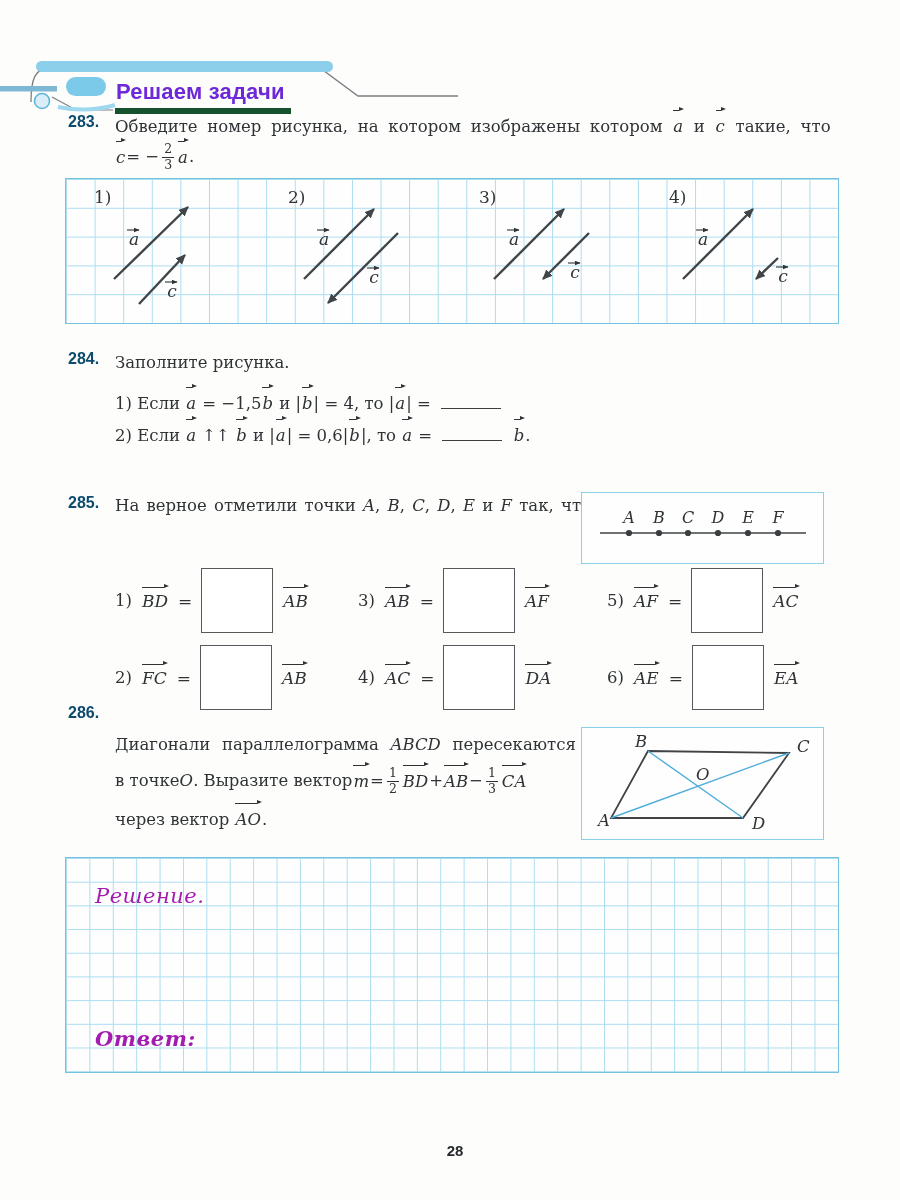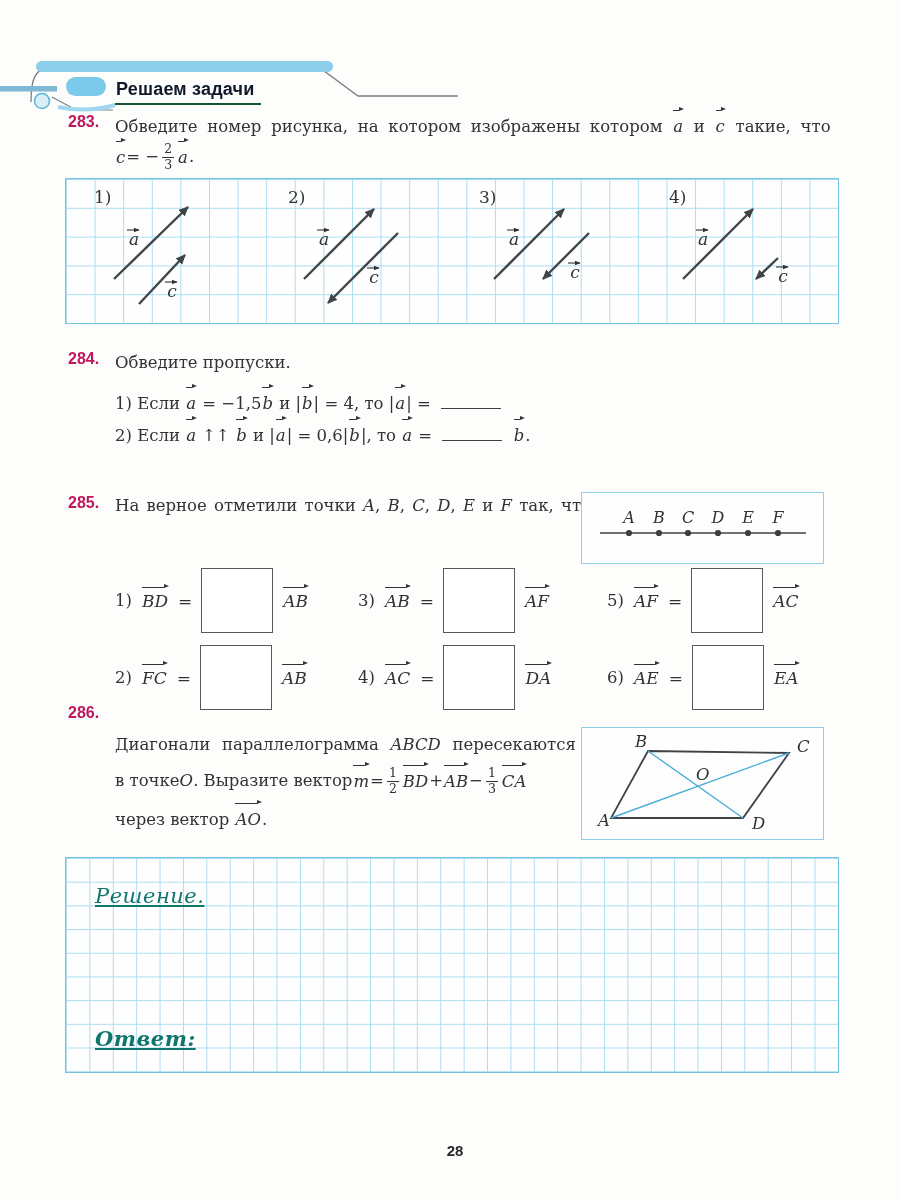--- a/index.html
+++ b/index.html
@@ -1,25 +1,25 @@
 <!DOCTYPE html>
 <html><head>
 <meta charset="utf-8">
 <style>
   html,body{margin:0;padding:0;background:#e8e8e6;}
   .page{position:relative;width:900px;height:1200px;background:#fdfdfc;overflow:hidden;
         font-family:"DejaVu Serif",serif;color:#2f3335;}
   .abs{position:absolute;}
   
   .title{position:absolute;left:115px;top:79px;font-family:"Liberation Sans",sans-serif;
-         font-weight:700;font-size:18px;color:#0f172a;border-bottom:2px solid #14532d;
+         font-weight:700;font-size:22px;color:#6d28d9;border-bottom:6px solid #14532d;
          padding:0 6px 3px 1px;letter-spacing:.2px;}
   
   .pnum{position:absolute;left:68px;font-family:"Liberation Sans",sans-serif;font-weight:700;
-        font-size:16px;color:#be185d;}
+        font-size:16px;color:#0c4a6e;}
   .tline{position:absolute;left:115px;font-size:16.5px;line-height:26px;white-space:nowrap;}
   .it{font-style:italic;}
   .vec{position:relative;font-style:italic;display:inline-block;margin:0 1px;padding-top:1px;}
   .vec::before{content:"";position:absolute;left:0;right:4px;top:-3px;border-top:1.3px solid #2f3335;}
   .vec::after{content:"";position:absolute;right:-1px;top:-5.6px;width:0;height:0;
         border-left:5px solid #2f3335;border-top:2.6px solid transparent;border-bottom:2.6px solid transparent;}
   .frac{display:inline-flex;flex-direction:column;align-items:center;font-size:12.5px;
         line-height:1.15;margin:0 3px;font-style:normal;vertical-align:middle;}
   .frac .den{border-top:1.1px solid #2f3335;padding:0 2px;}
   .blank{display:inline-block;width:60px;height:13px;border-bottom:1.3px solid #3c3f41;margin:0 5px;vertical-align:baseline;}
@@ -31,21 +31,21 @@
   .g283{background-size:28.6px 28.8px;}
   .gsol{background-size:23.4px 23.7px;}
   
   .figbox{position:absolute;border:1.4px solid #8bcfe9;background:#fefefe;}
   
   .eq{position:absolute;display:flex;align-items:center;gap:9px;font-size:17px;}
   .eq .enum{font-size:16.5px;}
   .box{width:70px;height:63px;border:1.3px solid #55595c;background:#fff;}
   .eqv{font-style:italic;}
   
-  .script-label{position:absolute;font-style:italic;font-size:21px;color:#0f766e;letter-spacing:.5px;text-decoration:underline;}
+  .script-label{position:absolute;font-style:italic;font-size:21px;color:#a21caf;letter-spacing:.5px;}
   .script-bold{font-weight:700;}
   .pageno{position:absolute;left:0;top:1142px;width:910px;text-align:center;
         font-family:"Liberation Sans",sans-serif;font-weight:700;font-size:15px;color:#26292b;}
   svg text{font-family:"DejaVu Serif",serif;}
 </style>
 </head>
 <body>
 
 <div class="page">
 
@@ -118,21 +118,21 @@
             <text x="637" y="66" text-anchor="middle" font-size="17" font-style="italic" fill="#2f3335">a</text>
             <line x1="630" y1="51" x2="642" y2="51" stroke="#2f3335" stroke-width="1.1" marker-end="url(#ahS)"></line>
             <text x="717" y="103" text-anchor="middle" font-size="17" font-style="italic" fill="#2f3335">c</text>
             <line x1="710" y1="88" x2="722" y2="88" stroke="#2f3335" stroke-width="1.1" marker-end="url(#ahS)"></line>
           </g>
         </g>
     </svg>
   </div>
 
   <div class="pnum" style="top:350px">284.</div>
-  <div class="tline" style="top:350px">Обведите пропуски.</div>
+  <div class="tline" style="top:350px">Заполните рисунка.</div>
   <div class="tline" style="top:390px"><span>1) Если </span><span class="vec">a</span><span> = −1,5</span><span class="vec">b</span><span> и |</span><span class="vec">b</span><span>| = 4, то |</span><span class="vec">a</span><span>| = </span><span class="blank" style="width: 60px;"></span></div>
   <div class="tline" style="top:422px"><span>2) Если </span><span class="vec">a</span><span> ↑↑ </span><span class="vec">b</span><span> и |</span><span class="vec">a</span><span>| = 0,6|</span><span class="vec">b</span><span>|, то </span><span class="vec">a</span><span> = </span><span class="blank" style="width: 60px;"></span><span> </span><span class="vec">b</span><span>.</span></div>
 
   <div class="pnum" style="top:494px">285.</div>
   <div class="tline" style="top:493px;word-spacing:2px"><span>На верное отметили точки </span><span class="it">A</span><span>, </span><span class="it">B</span><span>, </span><span class="it">C</span><span>, </span><span class="it">D</span><span>, </span><span class="it">E</span><span> и </span><span class="it">F</span><span> так, что</span></div>
 
   <div class="figbox" style="left:581px;top:492px;width:241px;height:70px">
     <svg width="241" height="70" viewBox="0 0 241 70" id="p285-svg">
         <line x1="18" y1="40" x2="224" y2="40" stroke="#3f4345" stroke-width="1.7"></line>
         <circle cx="47" cy="40" r="3.1" fill="#3a3e40"></circle>

